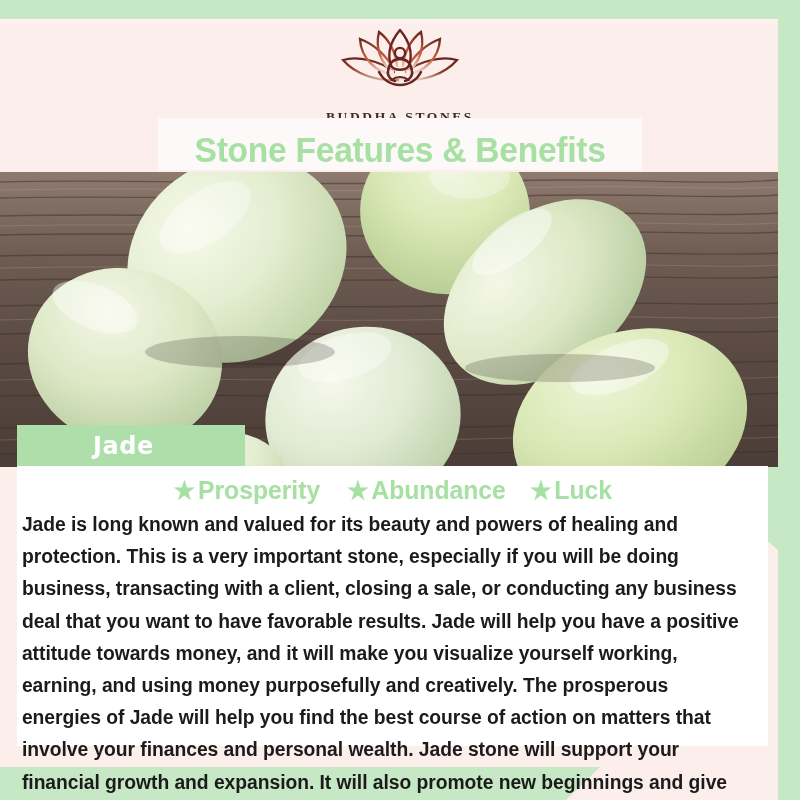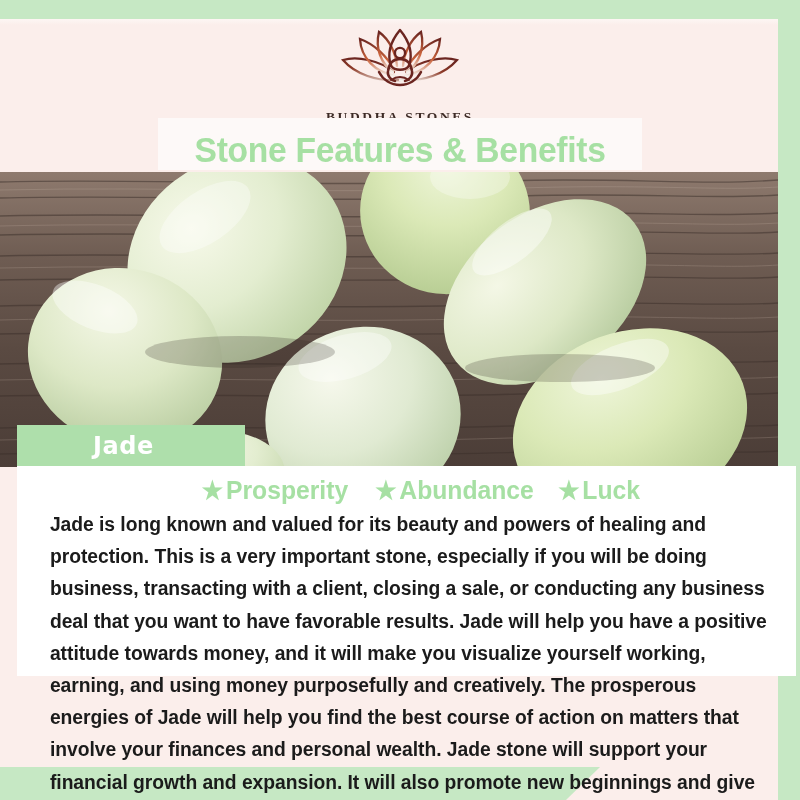--- a/index.html
+++ b/index.html
@@ -87,23 +87,22 @@
     margin-left:76px;
     color:#ffffff;
     font-size:24px;
     font-weight:bold;
     letter-spacing:0.6px;
     font-family:"DejaVu Sans", sans-serif;
   }
 
   
   #text-panel{
-    position:absolute;left:17px;top:466px;width:751px;height:210px;
+    position:absolute;left:17px;top:466px;width:751px;height:280px;
     background:#ffffff;
-    padding-left:28px;
   }
   #benefits{
     text-align:center;
     padding-top:9px;
     white-space:nowrap;
   }
   .benefit{
     display:inline-block;
     font-family:"Liberation Sans Narrow","Liberation Sans", sans-serif;
     font-size:26px;

